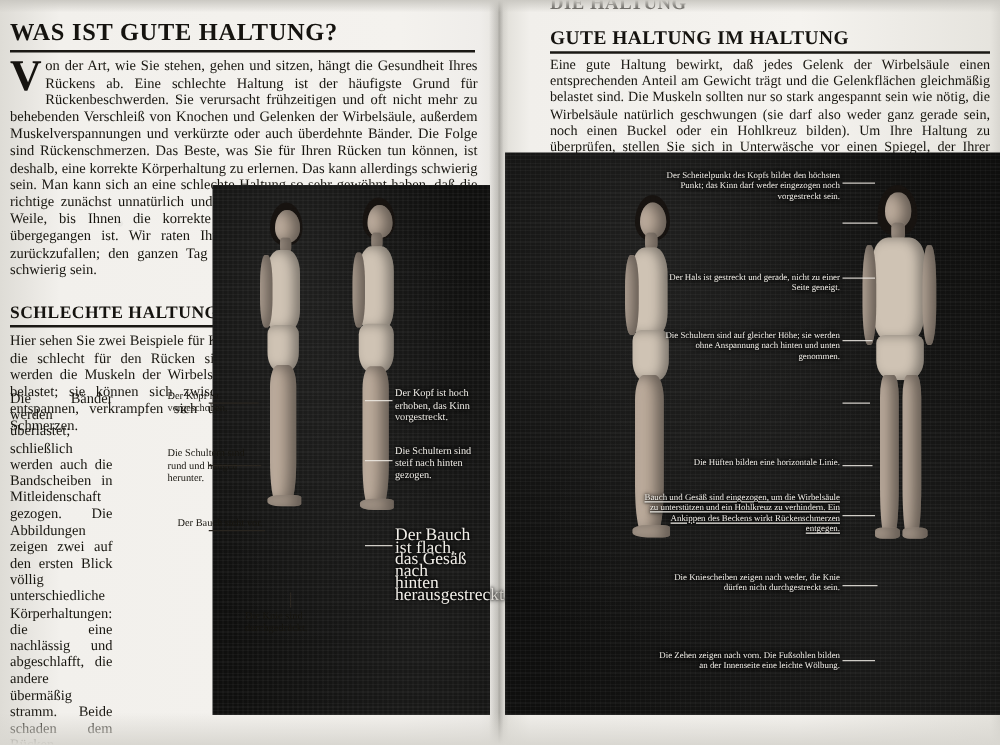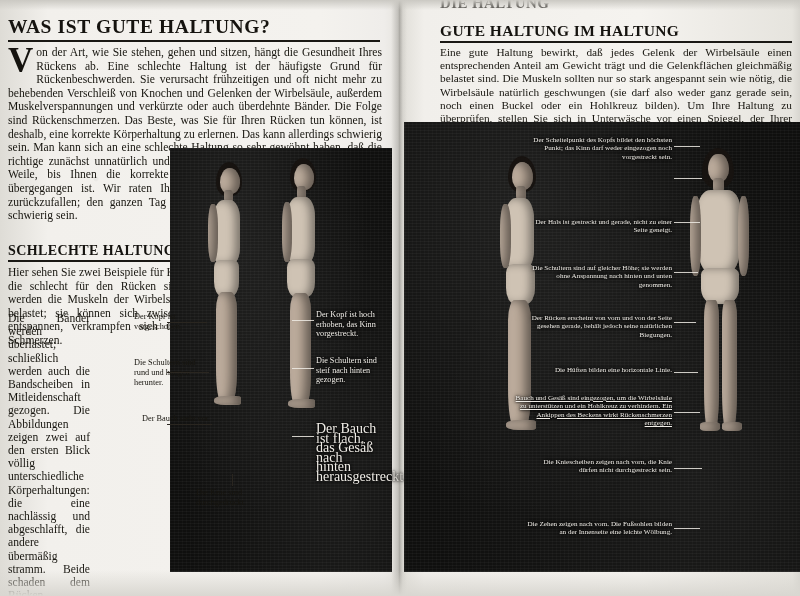--- a/index.html
+++ b/index.html
@@ -243,30 +243,29 @@
   <div class="leader" style="left:270px;top:24px;width:26px;"></div>
 
   <div class="leader" style="left:270px;top:56px;width:28px;"></div>
 
   <div class="cap r" style="left:124px;top:96px;width:144px;">Der Hals ist gestreckt und gerade, nicht zu einer Seite geneigt.</div>
   <div class="leader" style="left:270px;top:100px;width:26px;"></div>
 
   <div class="cap r" style="left:118px;top:142px;width:150px;">Die Schultern sind auf gleicher Höhe; sie werden ohne Anspannung nach hinten und unten genommen.</div>
   <div class="leader" style="left:270px;top:150px;width:24px;"></div>
 
-  <div class="cap r" style="left:112px;top:192px;width:156px;">Der Rücken erscheint von vorn und von der Seite gesehen gerade, behält jedoch seine natürlichen Biegungen.</div>
   <div class="leader" style="left:270px;top:200px;width:22px;"></div>
 
   <div class="cap r" style="left:130px;top:244px;width:138px;">Die Hüften bilden eine horizontale Linie.</div>
   <div class="leader" style="left:270px;top:250px;width:24px;"></div>
 
   <div class="cap r" style="left:104px;top:272px;width:164px;text-decoration:underline;">Bauch und Gesäß sind eingezogen, um die Wirbelsäule zu unterstützen und ein Hohlkreuz zu verhindern. Ein Ankippen des Beckens wirkt Rückenschmerzen entgegen.</div>
   <div class="leader" style="left:270px;top:290px;width:26px;"></div>
 
-  <div class="cap r" style="left:120px;top:336px;width:148px;">Die Kniescheiben zeigen nach vorn, die Knie dürfen nicht durchgestreckt sein.</div>
+  <div class="cap r" style="left:120px;top:336px;width:148px;">Die Kniescheiben zeigen nach weder, die Knie dürfen nicht durchgestreckt sein.</div>
   <div class="leader" style="left:270px;top:346px;width:28px;"></div>
 
   <div class="cap r" style="left:122px;top:398px;width:146px;">Die Zehen zeigen nach vorn. Die Fußsohlen bilden an der Innenseite eine leichte Wölbung.</div>
   <div class="leader" style="left:270px;top:406px;width:26px;"></div>
 </div>
 
 <div class="gutter"></div>
 <div class="edge-top"></div>
 <div class="edge-bottom"></div>
 

